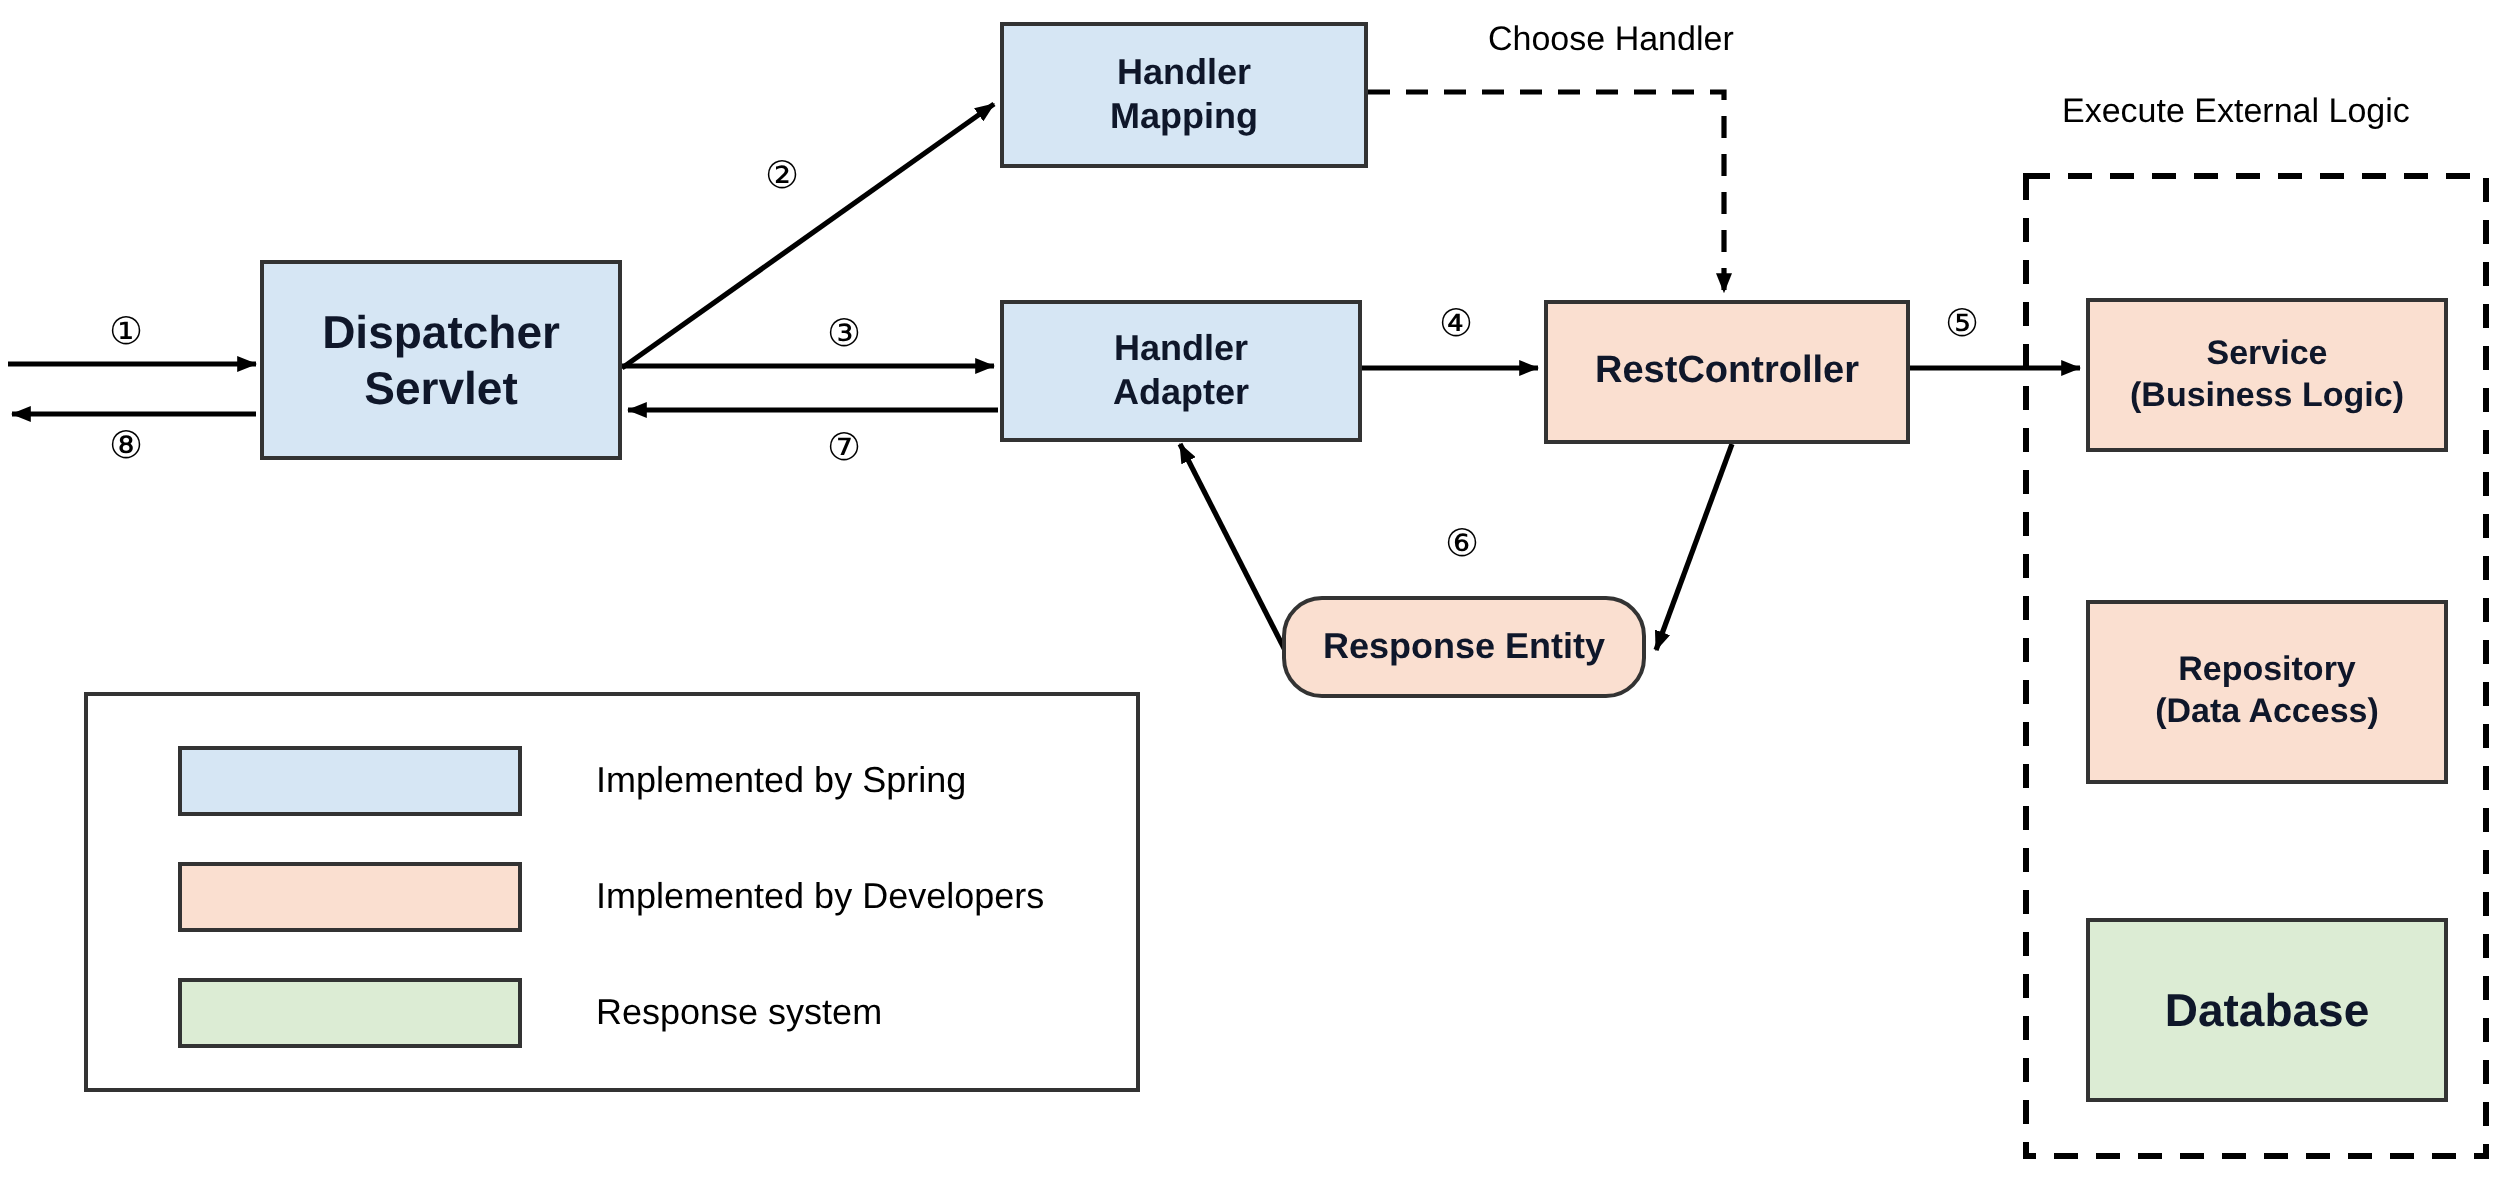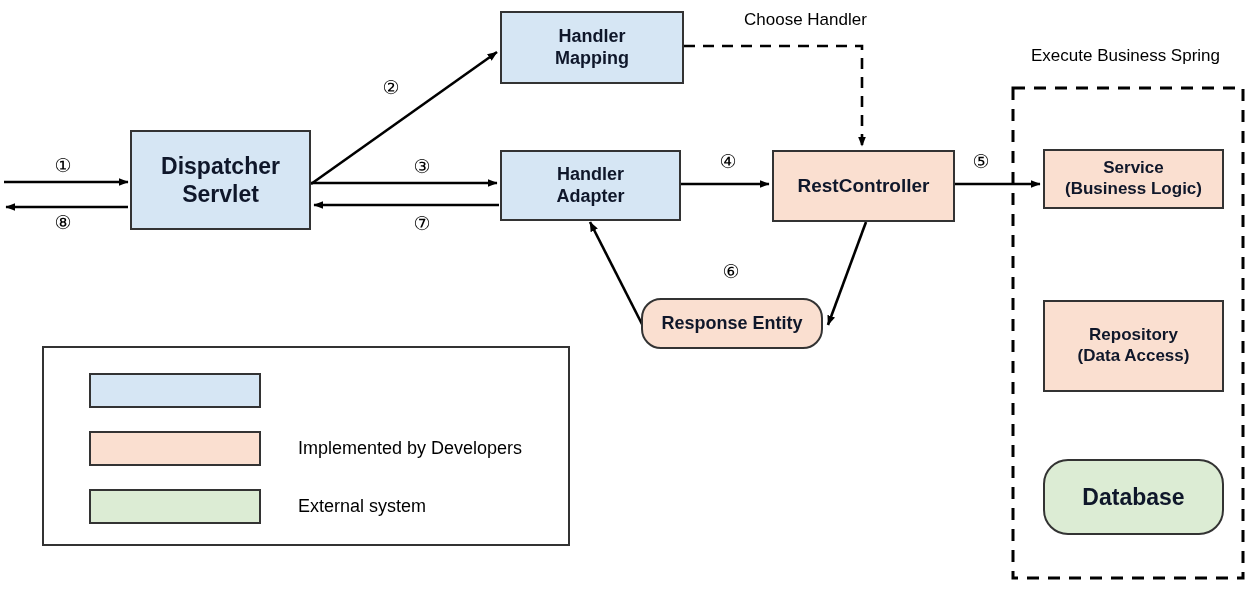--- a/index.html
+++ b/index.html
@@ -42,23 +42,23 @@
   }
   .fill-spring     { background: #d6e6f4; }
   .fill-developer  { background: #fadfd0; }
   .fill-external   { background: #dcecd4; }
 
   .n-dispatcher   { left:130px; top:130px;  width:181px; height:100px; font-size:23px; }
   .n-handlermap   { left:500px; top:11px;   width:184px; height:73px;  font-size:18px; }
   .n-handleradapt { left:500px; top:150px;  width:181px; height:71px;  font-size:18px; }
   .n-restctrl     { left:772px; top:150px;  width:183px; height:72px;  font-size:19px; }
   .n-respentity   { left:641px; top:298px;  width:182px; height:51px;  font-size:18px;border-radius:20px; }
-  .n-service      { left:1043px; top:149px; width:181px; height:60px;  font-size:17px; }
+  .n-service      { left:1043px; top:149px; width:181px; height:77px;  font-size:17px; }
   .n-repository   { left:1043px; top:300px; width:181px; height:92px;  font-size:17px; }
-  .n-database     { left:1043px; top:459px; width:181px; height:76px;  font-size:23px;border-radius:25px; }
+  .n-database     { left:1043px; top:459px; width:181px; height:92px;  font-size:23px; }
 
   .free-label {
     position: absolute;
     font-size: 17px;
     color: #000000;
     white-space: nowrap;
   }
   .lbl-choose-handler  { left:724px;  top:10px;margin-left:20px;  }
   .lbl-execute-logic   { left:1031px; top:46px;  }
 
@@ -184,42 +184,43 @@
   <div class="node fill-developer n-service">Service
 (Business Logic)</div>
 
   <div class="node fill-developer n-repository">Repository
 (Data Access)</div>
 
   <div class="node fill-external n-database">Database</div>
 
   <div class="free-label lbl-choose-handler">Choose Handler</div>
 
-  <div class="free-label lbl-execute-logic">Execute Business Spring</div>
+  <div class="free-label lbl-execute-logic">Execute External Logic</div>
 
   <div class="step s1">①</div>
   <div class="step s2">②</div>
   <div class="step s3">③</div>
   <div class="step s4">④</div>
   <div class="step s5">⑤</div>
   <div class="step s6">⑥</div>
   <div class="step s7">⑦</div>
   <div class="step s8">⑧</div>
 
   <div class="legend-box">
 
     <div class="legend-row lr0">
       <div class="legend-swatch fill-spring"></div>
+      <div class="legend-text">Implemented by Spring</div>
     </div>
 
     <div class="legend-row lr1">
       <div class="legend-swatch fill-developer"></div>
       <div class="legend-text">Implemented by Developers</div>
     </div>
 
     <div class="legend-row lr2">
       <div class="legend-swatch fill-external"></div>
-      <div class="legend-text">External system</div>
+      <div class="legend-text">Response system</div>
     </div>
 
   </div>
 
 </div>
 
 </body></html>

